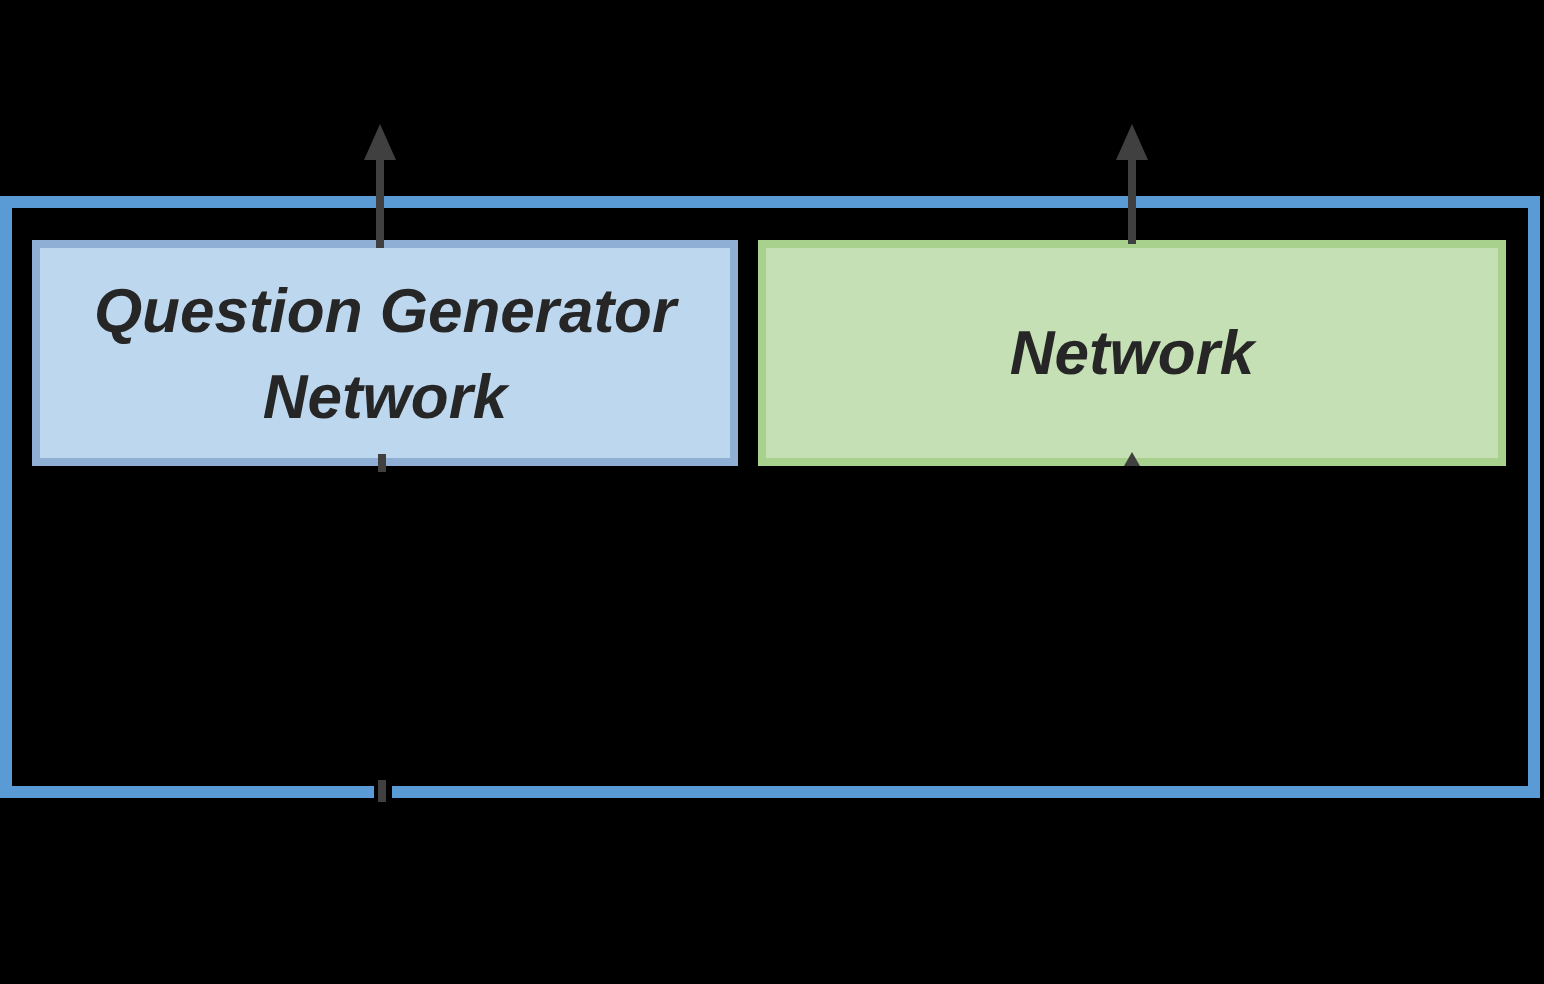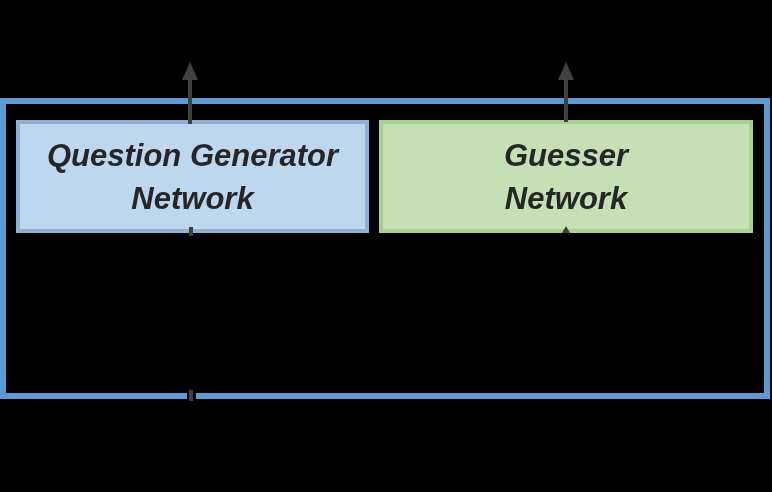--- a/index.html
+++ b/index.html
@@ -110,21 +110,20 @@
 <div class="canvas">
 
   <div class="outer-box"></div>
 
   <div class="module-box qg-box">
     <span class="line">Question Generator</span>
     <span class="line">Network</span>
   </div>
 
   <div class="module-box guesser-box">
-    <span class="line">Guesser</span>
     <span class="line">Network</span>
   </div>
 
   <div class="arrow-shaft shaft-1"></div>
   <div class="arrow-head head-1"></div>
 
   <div class="arrow-shaft shaft-2"></div>
   <div class="arrow-head head-2"></div>
 
   <div class="tick-qg-bottom"></div>

